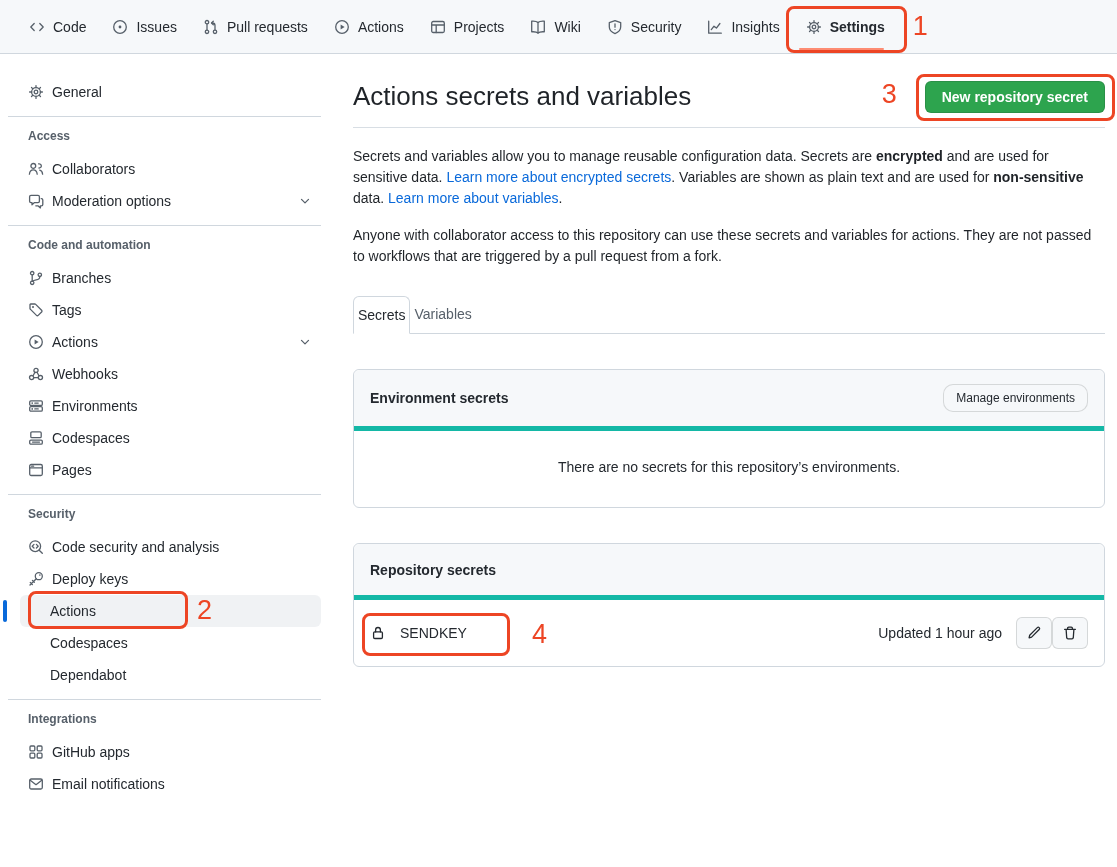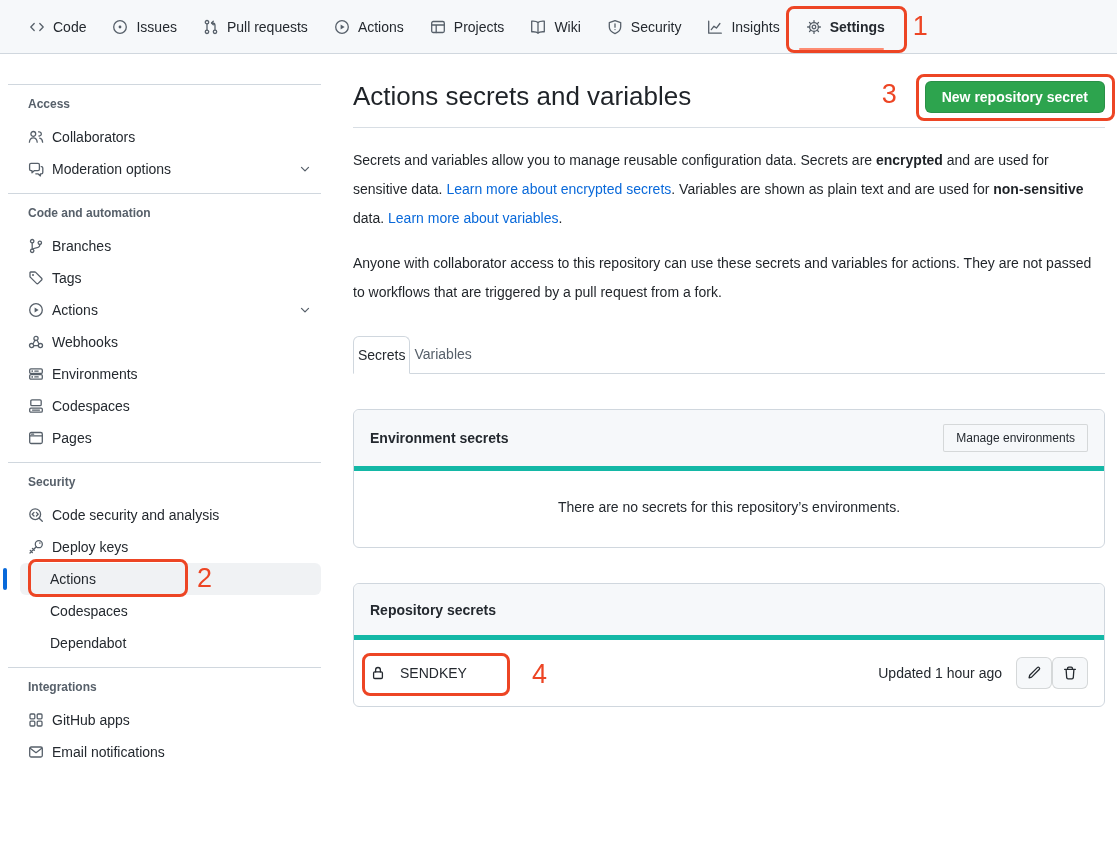--- a/index.html
+++ b/index.html
@@ -57,41 +57,41 @@
     display: flex; justify-content: space-between; align-items: center;
     border-bottom: 1px solid #d8dee4; padding-bottom: 14px; margin-bottom: 18px;
   }
   h1.page-title { margin: 0; font-size: 26px; font-weight: 400; color: #1f2328; line-height: 33px; }
   .btn-primary {
     position: relative; background: var(--green, #2da44e); color: #fff;
     border: 1px solid rgba(27,31,36,.15); border-radius: 6px;
     font: 700 14px "Liberation Sans", sans-serif; padding: 6px 16px; height: 32px;
     cursor: pointer; overflow: visible;
   }
-  p.para { margin: 0 0 16px; line-height: 29px; color: #1f2328; max-width: 768px; }
+  p.para { margin: 0 0 16px; line-height: 21px; color: #1f2328; max-width: 768px; }
   p.para.note { margin-bottom: 29px; }
   .seg-bold { font-weight: 700; }
   .seg-link { color: var(--blue, #0969da); cursor: pointer; }
 
   .tabnav { display: flex; border-bottom: 1px solid #d0d7de; }
   .tab { padding: 10px 4px; color: #57606a; cursor: pointer; }
   .tab.active {
     background: #fff; border: 1px solid #d0d7de; border-bottom-color: #fff;
     border-radius: 6px 6px 0 0; margin-bottom: -1px; color: #24292f;
   }
 
   .panel { border: 1px solid #d0d7de; border-radius: 6px; margin-top: 35px; }
   .panel-head {
     display: flex; justify-content: space-between; align-items: center;
     background: #f6f8fa; border-bottom: 5px solid #14b8a6;
     border-radius: 6px 6px 0 0; padding: 14px 16px; min-height: 56px;
   }
   .panel-title { font-weight: 700; }
   .btn-secondary {
-    background: #f6f8fa; border: 1px solid rgba(27,31,36,.15); border-radius: 2px;
+    background: #f6f8fa; border: 1px solid rgba(27,31,36,.15); border-radius: 10px;
     font: 500 12px "Liberation Sans", sans-serif; color: #24292f;
     padding: 5px 12px; height: 28px; cursor: pointer;
   }
   .panel-empty { text-align: center; padding: 28px 16px 32px; color: #24292f; }
 
   .secret-row { display: flex; align-items: center; padding: 16px; min-height: 66px; }
   .secret-name-group { display: flex; align-items: center; position: relative; }
   .secret-name-group .lock { color: #24292f; margin-right: 14px; }
   .secret-name { font-size: 14px; }
   .secret-right { margin-left: auto; display: flex; align-items: center; }
@@ -201,20 +201,30 @@
         </svg>
       </span>
       <span class="nav-label">Settings</span>
       <span class="ann-box" style="left:-7px; right:-9px; top:6px; height:47px;"></span>
       <span class="ann-num" style="right:-30px; top:13px;">1</span>
     </div>
   </nav>
 
 <div class="layout">
   <aside class="sidebar">
+      <div class="side-row">
+        <span class="side-icon">
+          <svg width="16" height="16" viewBox="0 0 16 16" fill="none" stroke="currentColor" stroke-width="1.3" stroke-linecap="round" stroke-linejoin="round">
+            <circle cx="8" cy="8" r="4.4"></circle>
+            <circle cx="8" cy="8" r="1.8"></circle>
+            <path d="M8 1.6v2M8 12.4v2M1.6 8h2M12.4 8h2M3.5 3.5l1.4 1.4M11.1 11.1l1.4 1.4M12.5 3.5l-1.4 1.4M4.9 11.1l-1.4 1.4"></path>
+          </svg>
+        </span>
+        <span class="side-label">General</span>
+      </div>
       <div class="side-divider"></div>
       <div class="side-header">Access</div>
       <div class="side-row">
         <span class="side-icon">
           <svg width="16" height="16" viewBox="0 0 16 16" fill="none" stroke="currentColor" stroke-width="1.3" stroke-linecap="round" stroke-linejoin="round">
             <circle cx="5.3" cy="4.9" r="2.4"></circle>
             <path d="M1.4 13.2c.3-2.9 1.9-4.3 3.9-4.3s3.6 1.4 3.9 4.3"></path>
             <path d="M10.6 2.9a2.1 2.1 0 1 1 .4 4.1"></path>
             <path d="M11.7 9.2c1.7.3 2.7 1.7 2.9 4"></path>
           </svg>

